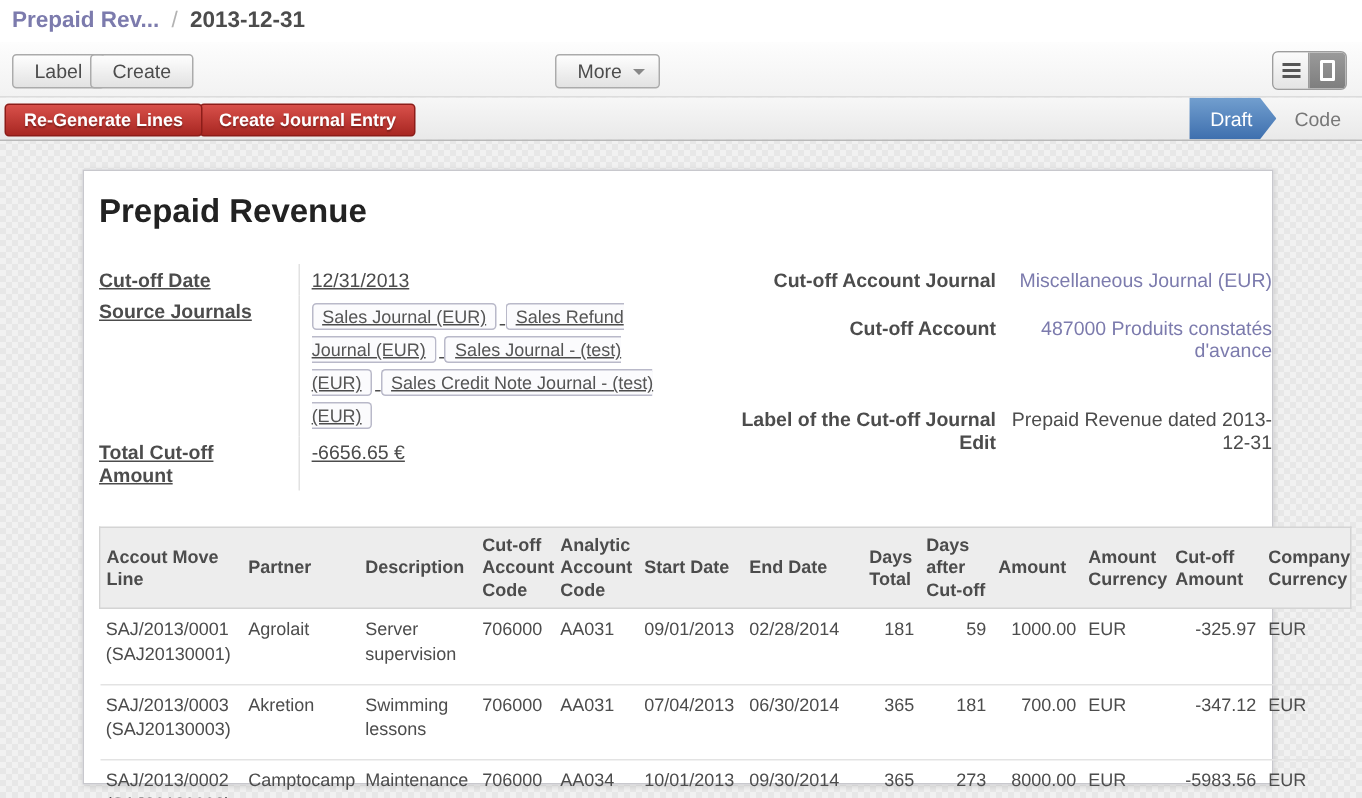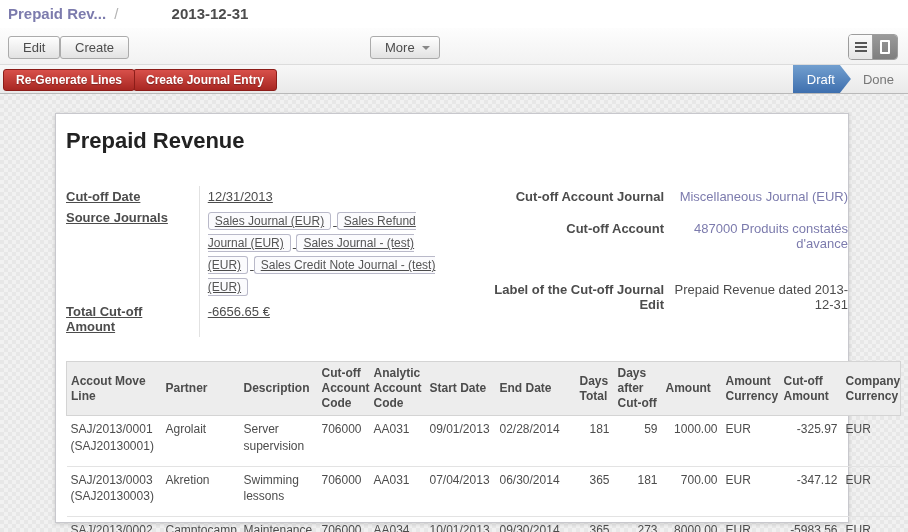--- a/index.html
+++ b/index.html
@@ -17,21 +17,21 @@
   }
 
   
   .breadcrumb-bar {
     position:absolute; top:0; left:0; right:0; height:28px;
     background:#fff; padding:5px 8px 0 8px;
     font-size:15px; font-weight:bold;
   }
   .crumb-link { color:#7c7bad; cursor:pointer; text-decoration:none; }
   .crumb-sep  { color:#b3b3b3; font-weight:normal; padding:0 4px; }
-  .crumb-current { color:#4c4c4c;margin-left:45px; }
+  .crumb-current { color:#4c4c4c; }
 
   .button-bar {
     position:absolute; top:28px; left:0; right:0; height:36px;
     background:linear-gradient(#fdfdfd,#f2f2f2);
   }
   .btn {
     display:inline-block; height:23px; line-height:21px;
     padding:0 14px; font-size:13px; color:#4c4c4c;
     background:linear-gradient(#fefefe,#e2e2e2);
     border:1px solid #ababab; border-radius:3px;
@@ -87,21 +87,21 @@
   }
 
   
   .sheet {
     position:absolute; left:55px; top:113px; width:794px; height:410px;
     background:#fff; border:1px solid #c8c8cd;
     box-shadow:0 1px 4px rgba(0,0,0,.15);
     padding:14px 0 0 10px;
     overflow:visible;
   }
-  .sheet-title { font-size:22px; font-weight:bold; color:#222; margin-bottom:32px; }
+  .sheet-title { font-size:22px; font-weight:bold; color:#222; margin-bottom:22px; }
 
   .field-groups { display:flex; }
   .fgroup { border-collapse:collapse; font-size:13px; }
   .fgroup td { vertical-align:top; padding:3px 0; }
   .fgroup .flabel { font-weight:bold; color:#4c4c4c; padding-right:8px; }
   .fgroup-left { width:400px;text-decoration:underline; }
   .fgroup-left .flabel { width:140px; }
   .fgroup-left .fvalue { border-left:1px solid #e2e2e2; padding-left:8px; }
   .fgroup-right { margin-left:22px;text-align:right; }
   .fgroup-right .flabel { width:200px; }
@@ -135,42 +135,42 @@
 </head>
 <body>
 
 <div class="breadcrumb-bar">
   <span class="crumb-link">Prepaid Rev...</span>
   <span class="crumb-sep">/</span>
   <span class="crumb-current">2013-12-31</span>
 </div>
 
 <div class="button-bar">
-  <button class="btn btn-edit">Edit</button>
+  <button class="btn btn-edit">Label</button>
   <button class="btn btn-create">Create</button>
   <button class="btn btn-more">
     <span>More</span>
     <span class="caret"></span>
   </button>
   <div class="view-switcher">
     <div class="vs-seg vs-list">
       <div class="list-glyph"></div>
     </div>
     <div class="vs-seg vs-form">
       <div class="form-glyph"></div>
     </div>
   </div>
 </div>
 
 <div class="action-bar">
   <button class="btn-danger btn-cje">Create Journal Entry</button>
   <button class="btn-danger btn-regen">Re-Generate Lines</button>
   <div class="statusbar">
     <div class="state-active">Draft</div>
-    <div class="state-inactive">Done</div>
+    <div class="state-inactive">Code</div>
   </div>
 </div>
 
 <div class="sheet">
   <div class="sheet-title">Prepaid Revenue</div>
 
   <div class="field-groups">
     <table class="fgroup fgroup-left">
       <tbody>
           <tr>

